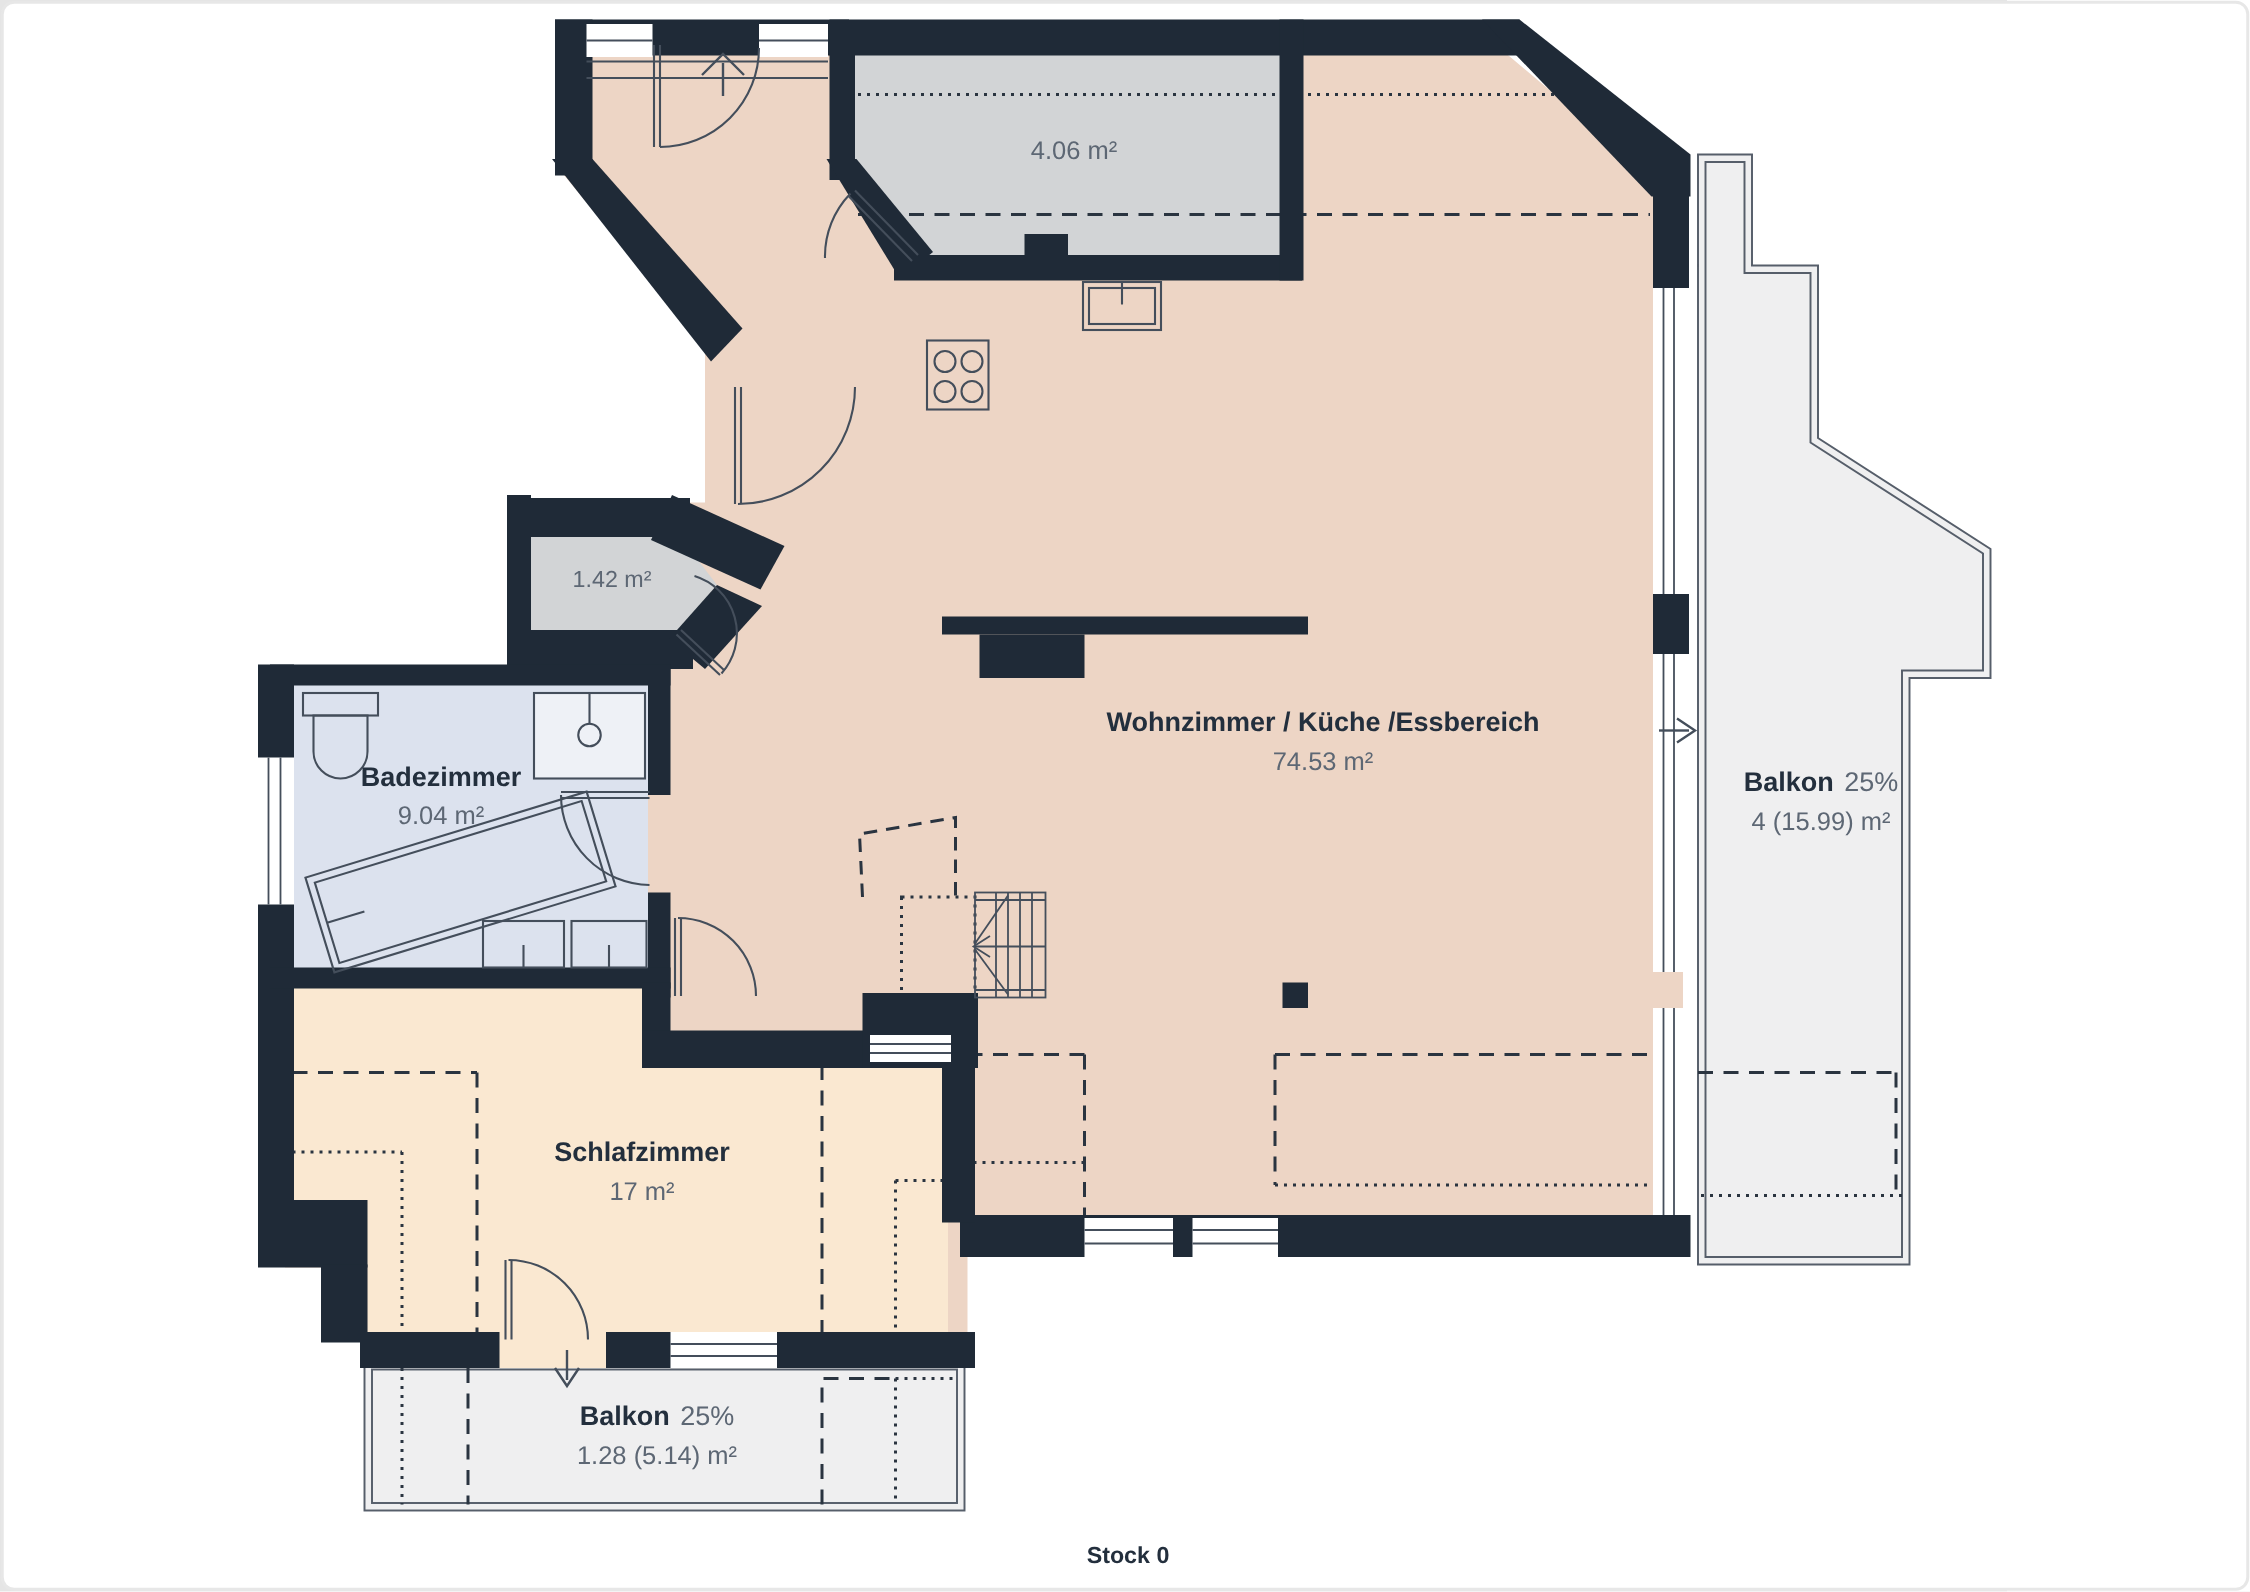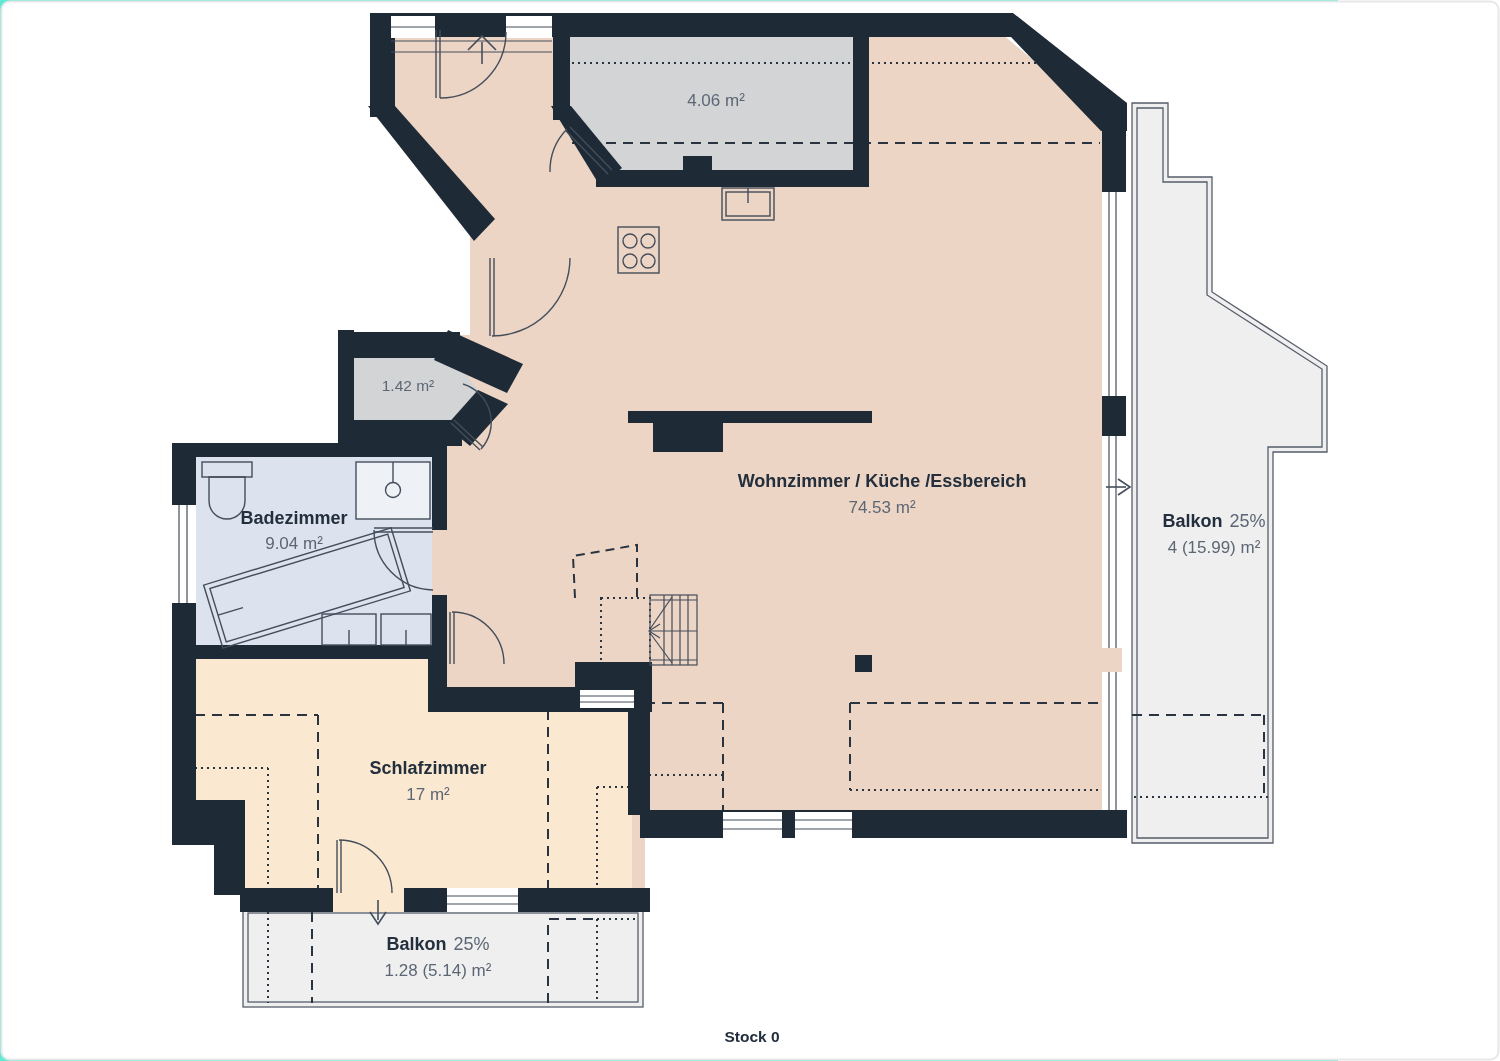--- a/index.html
+++ b/index.html
@@ -1,17 +1,17 @@
 <!DOCTYPE html>
 <html><head>
 <meta charset="utf-8">
 <style>
   html,body{margin:0;padding:0;background:#fff;}
   body{font-family:"Liberation Sans", sans-serif;}
-  .page{width:1338px;height:1061px;position:relative;background:#5eead4;}
+  .page{width:1338px;height:1061px;position:relative;background:#e5e5e5;}
   svg{display:block;}
   .stroked{fill:none;}
   .win{fill:#ffffff;}
   text{font-family:"Liberation Sans", sans-serif;}
   .tb{fill:#232f3d;font-weight:bold;}
   .tg{fill:#5d6774;font-weight:normal;}
   .nm{font-size:18px;}
   .ar{font-size:17px;}
   .sm{font-size:15.5px;}
   .ft{font-size:15.5px;}

